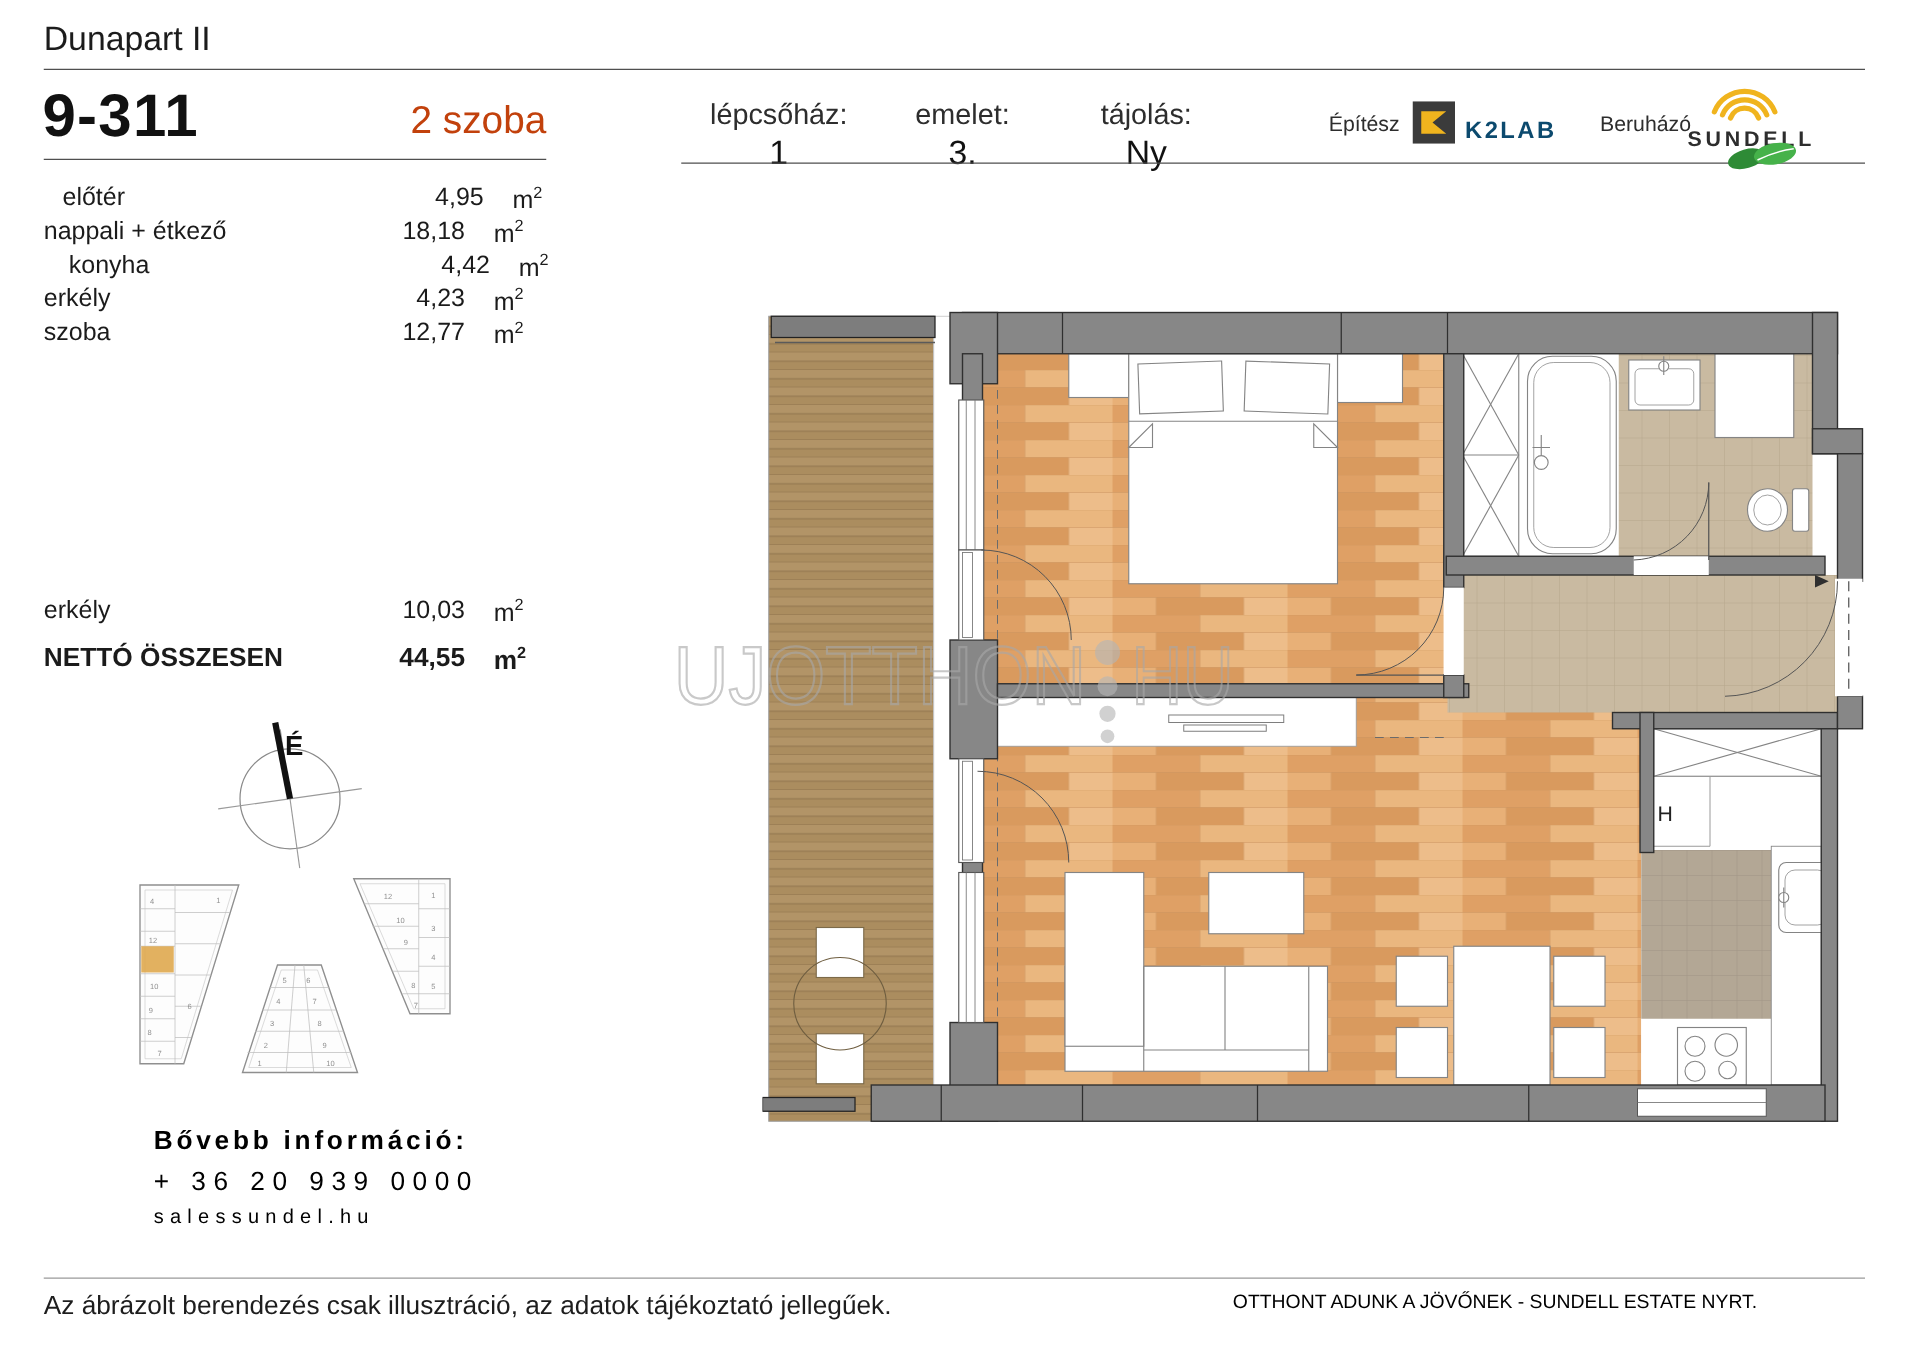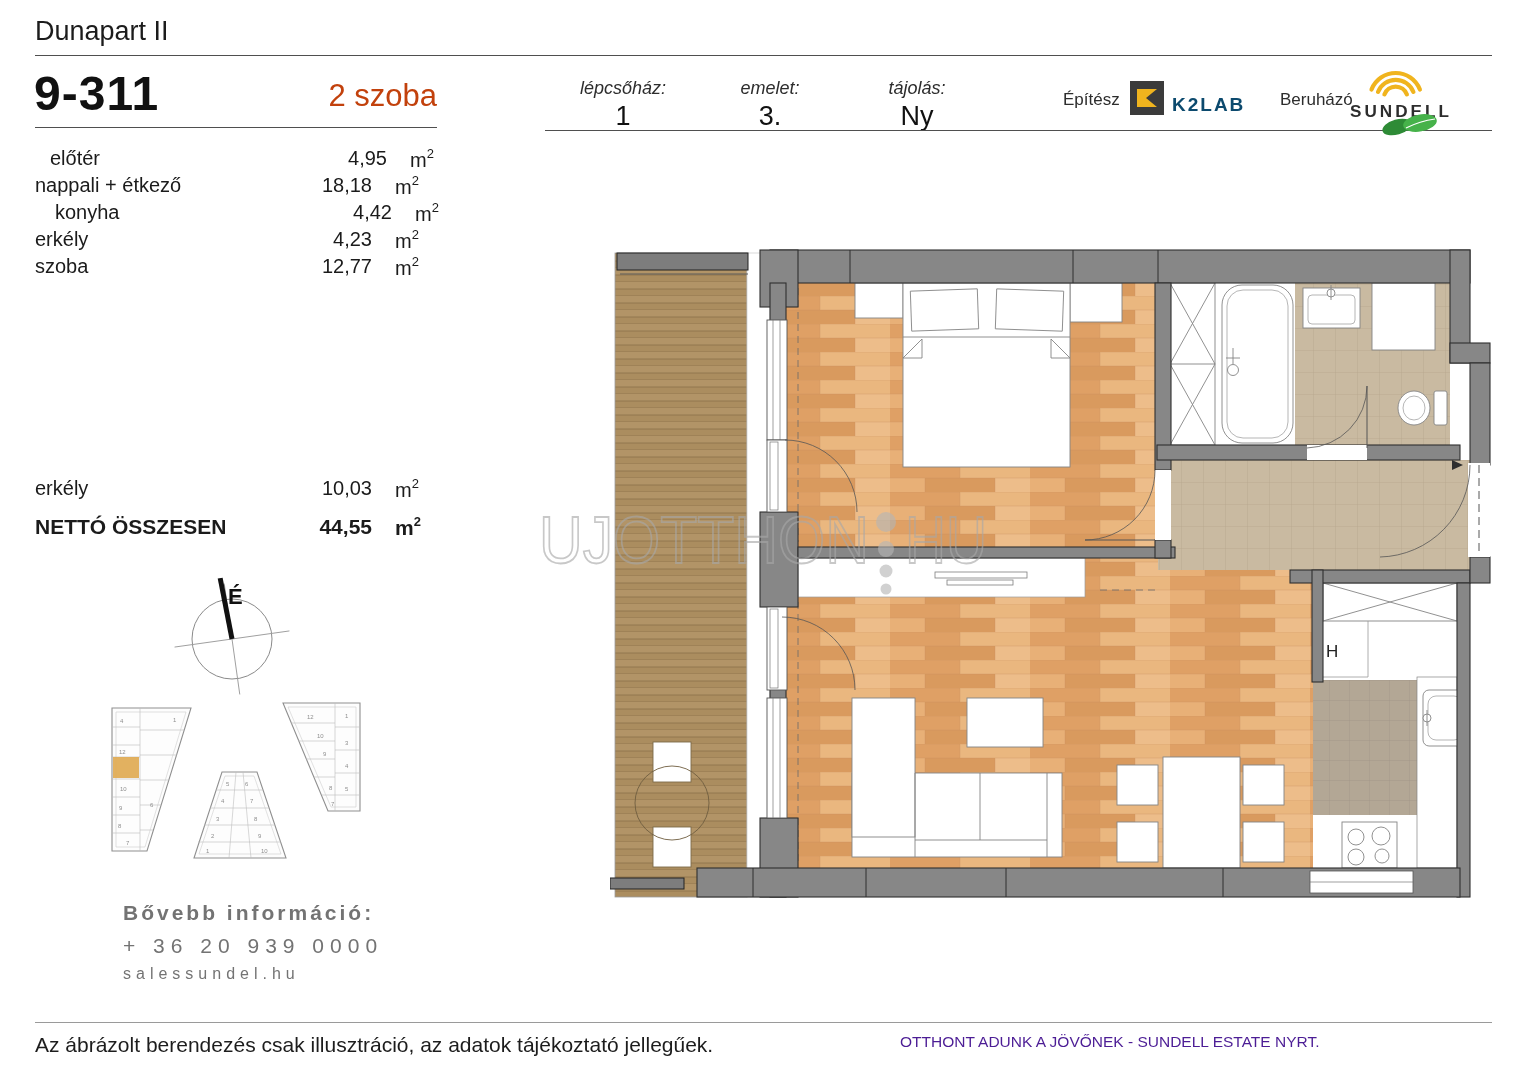--- a/index.html
+++ b/index.html
@@ -4,36 +4,36 @@
 <style>
   html,body{margin:0;padding:0;background:#fff;}
   body{width:1527px;height:1080px;position:relative;font-family:"Liberation Sans",sans-serif;color:#1e1e1e;overflow:hidden;}
   .abs{position:absolute;}
   .hr{position:absolute;height:1px;background:#4f4f4f;}
   .hr.light{background:#9a9a9a;}
   #project-title{left:35px;top:16px;font-size:27px;color:#1c1c1c;}
   #unit-id{left:34px;top:66px;font-size:48px;font-weight:bold;letter-spacing:1px;color:#111;}
   #unit-type{left:240px;top:78px;width:197px;text-align:right;font-size:31px;color:#c2410c;}
   .hf{position:absolute;width:150px;text-align:center;}
-  .hf .hf-label{font-size:18px;color:#2d2d2d;font-style:italic;}
+  .hf .hf-label{font-size:23px;color:#2d2d2d;}
   .hf .hf-value{font-size:27px;color:#111;margin-top:2px;}
   .brand-label{font-size:17px;color:#2d2d2d;}
   #k2lab-name{font-size:19px;font-weight:bold;letter-spacing:2px;color:#0c4a6e;}
   .room-row{position:absolute;left:35px;width:410px;height:27px;font-size:20px;color:#1b1b1b;}
   .r-label{position:absolute;left:0;top:0;white-space:nowrap;}
   .r-val{position:absolute;left:150px;top:0;width:187px;text-align:right;}
   .r-unit{position:absolute;left:360px;top:0;}
   .r-unit sup{font-size:13px;position:relative;top:-1px;}
   .bold{font-weight:bold;}
-  #contact{left:123px;top:901px;color:#737373;}
+  #contact{left:123px;top:901px;color:#000000;}
   #contact .c-head{font-size:21px;font-weight:bold;letter-spacing:3px;}
   #contact .c-phone{font-size:21px;letter-spacing:6px;margin-top:9px;}
   #contact .c-web{font-size:16px;letter-spacing:5px;margin-top:7px;}
   #footer-left{left:35px;top:1033px;font-size:21px;color:#1d1d1d;}
-  #footer-right{left:900px;top:1033px;width:592px;text-align:left;font-size:15.5px;color:#4c1d95;}
+  #footer-right{left:900px;top:1033px;width:592px;text-align:center;font-size:15.5px;color:#000000;}
   svg text{font-family:"Liberation Sans",sans-serif;}
   .mini-num{font-size:6px;fill:#8f8f8f;}
   #watermark{pointer-events:none;}
 </style>
 </head>
 <body>
 
 <div id="project-title" class="abs">Dunapart II</div>
 <div class="hr" style="left:35px;top:55px;width:1457px;"></div>
 

